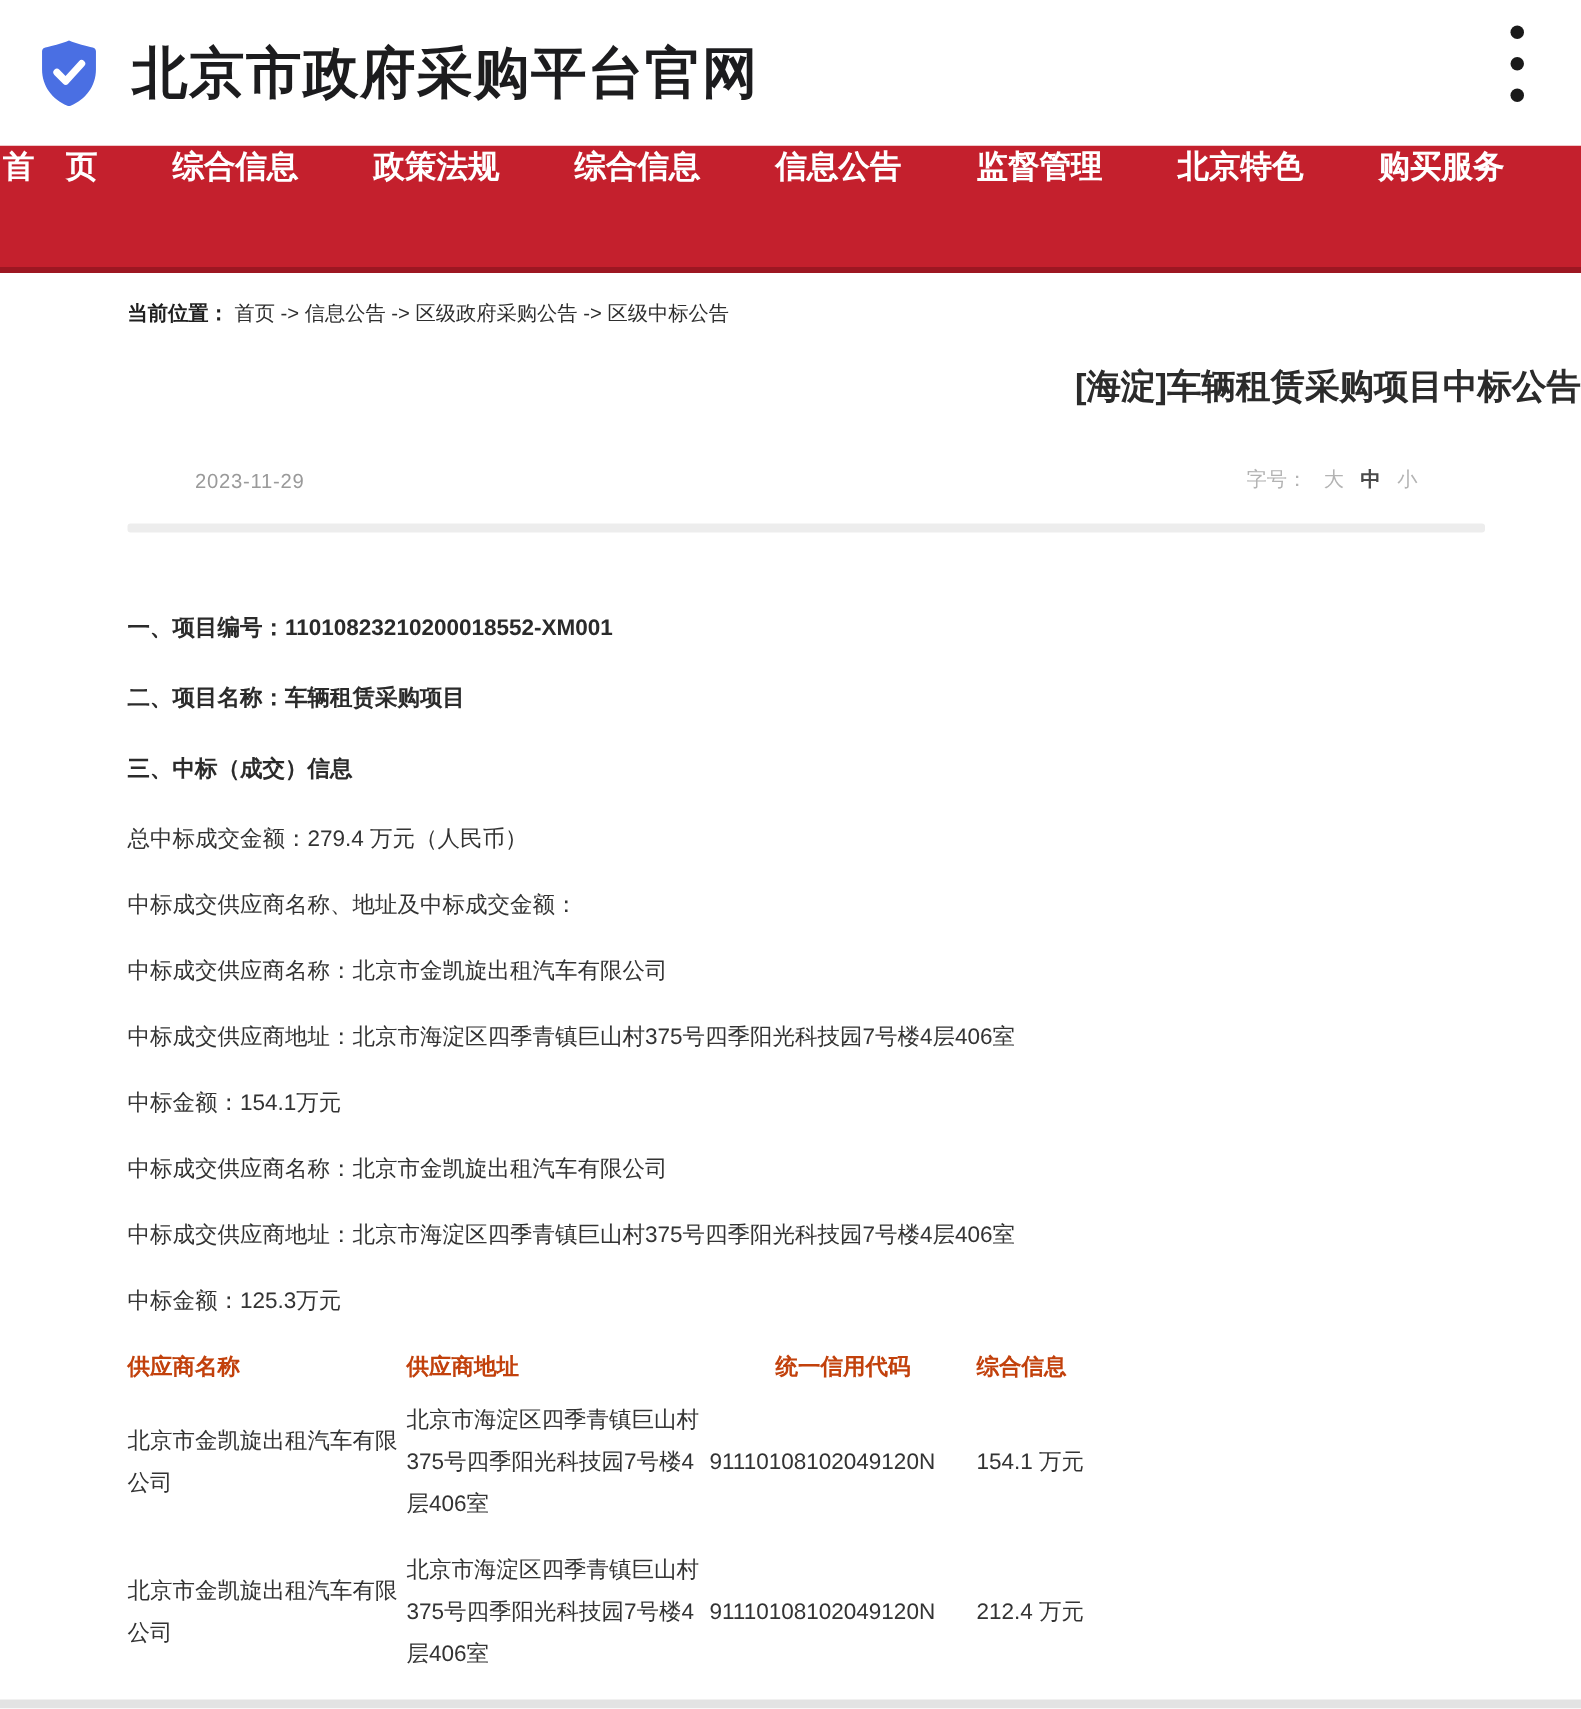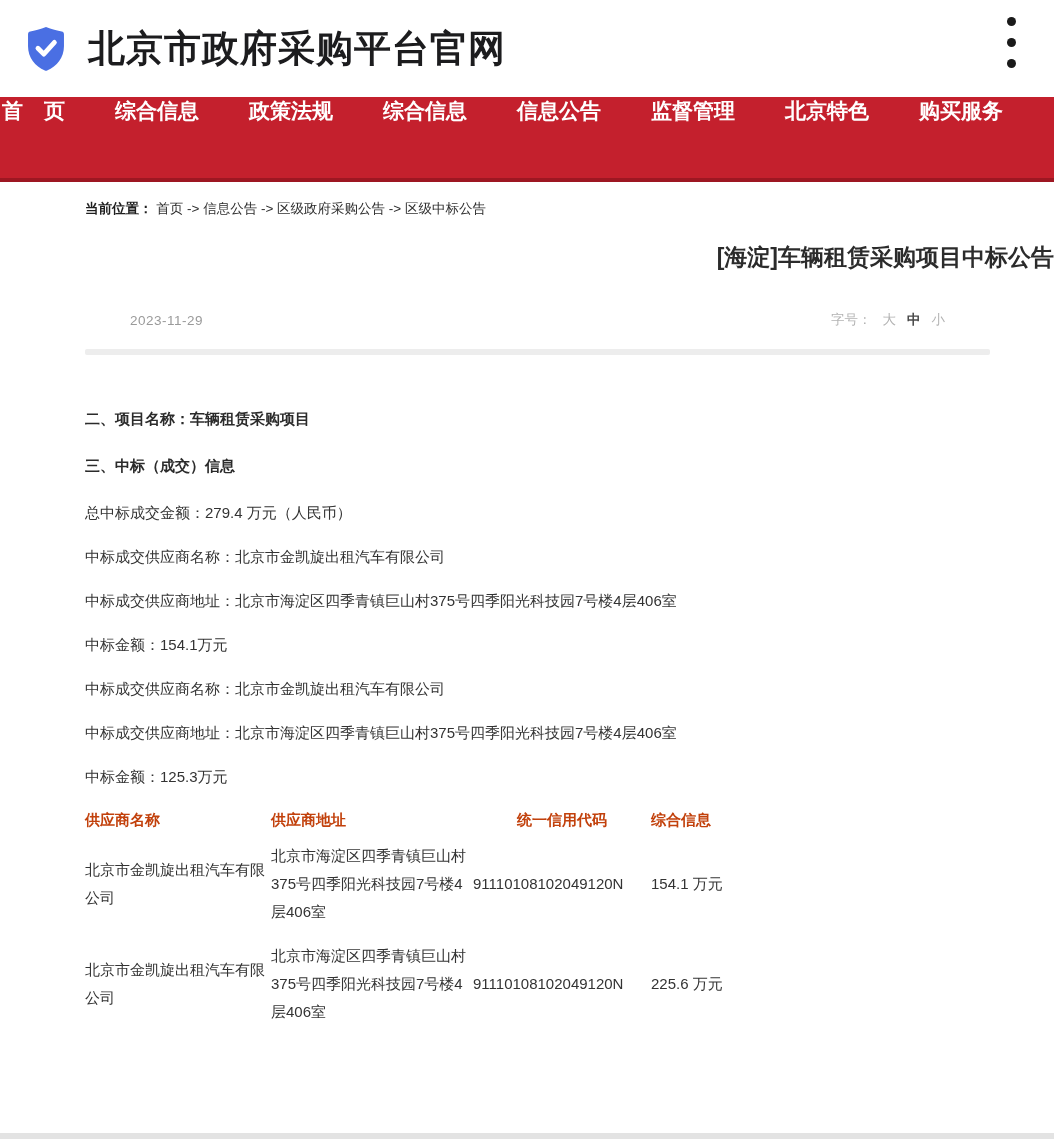--- a/index.html
+++ b/index.html
@@ -134,23 +134,25 @@
     <span class="pub-date">2023-11-29</span>
     <span class="font-size-ctrl">
       <span>字号：</span><span id="fs-options"><a class="fs-opt">大</a><a class="fs-opt active">中</a><a class="fs-opt">小</a></span>
     </span>
   </div>
 
   <div class="divider"></div>
 
   <div class="content">
     <div id="paragraphs">
+        <p class="bold">一、项目编号：11010823210200018552-XM001</p>
         <p class="bold">二、项目名称：车辆租赁采购项目</p>
         <p class="bold">三、中标（成交）信息</p>
         <p>总中标成交金额：279.4 万元（人民币）</p>
+        <p>中标成交供应商名称、地址及中标成交金额：</p>
         <p>中标成交供应商名称：北京市金凯旋出租汽车有限公司</p>
         <p>中标成交供应商地址：北京市海淀区四季青镇巨山村375号四季阳光科技园7号楼4层406室</p>
         <p>中标金额：154.1万元</p>
         <p>中标成交供应商名称：北京市金凯旋出租汽车有限公司</p>
         <p>中标成交供应商地址：北京市海淀区四季青镇巨山村375号四季阳光科技园7号楼4层406室</p>
         <p>中标金额：125.3万元</p>
       </div>
 
     <table class="supplier-table">
       <colgroup>
@@ -171,21 +173,21 @@
           <tr>
             <td class="cell-name">北京市金凯旋出租汽车有限公司</td>
             <td class="cell-address">北京市海淀区四季青镇巨山村375号四季阳光科技园7号楼4层406室</td>
             <td class="cell-code">91110108102049120N</td>
             <td class="cell-amount">154.1 万元</td>
           </tr>
           <tr>
             <td class="cell-name">北京市金凯旋出租汽车有限公司</td>
             <td class="cell-address">北京市海淀区四季青镇巨山村375号四季阳光科技园7号楼4层406室</td>
             <td class="cell-code">91110108102049120N</td>
-            <td class="cell-amount">225.6 万元</td>
+            <td class="cell-amount">212.4 万元</td>
           </tr>
         </tbody>
     </table>
   </div>
 
 </main>
 
 <div class="bottom-strip"></div>
 
 </body></html>

